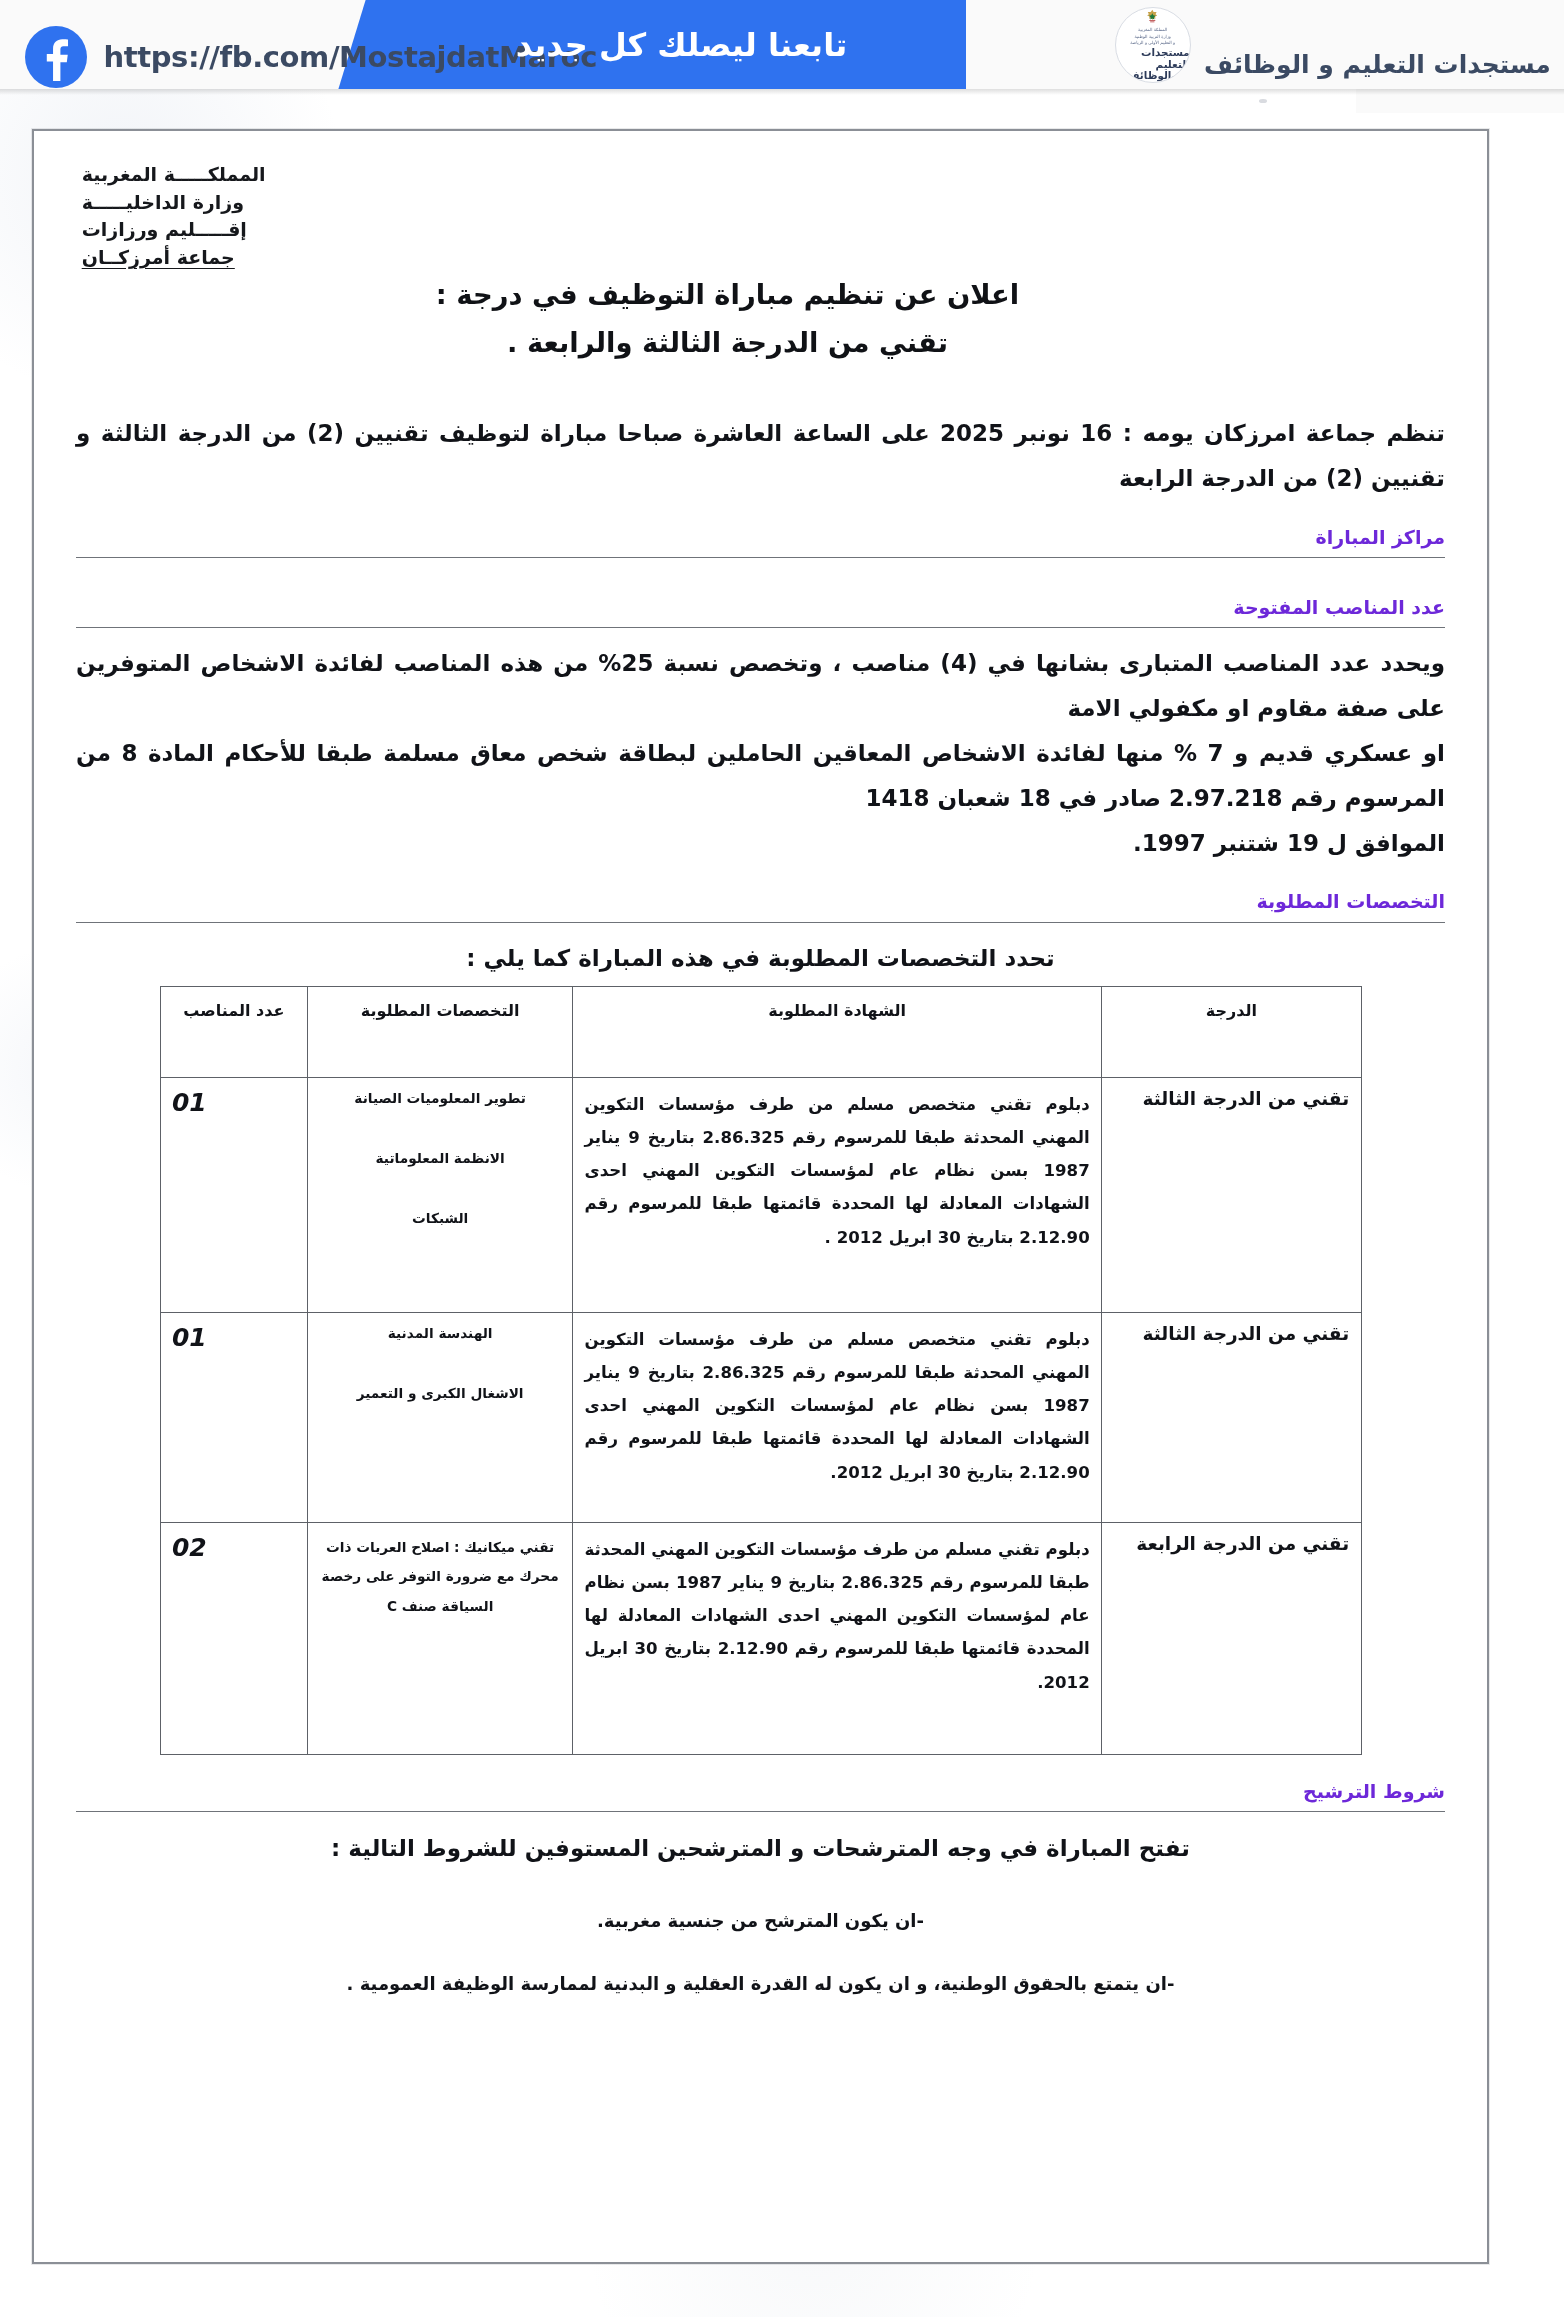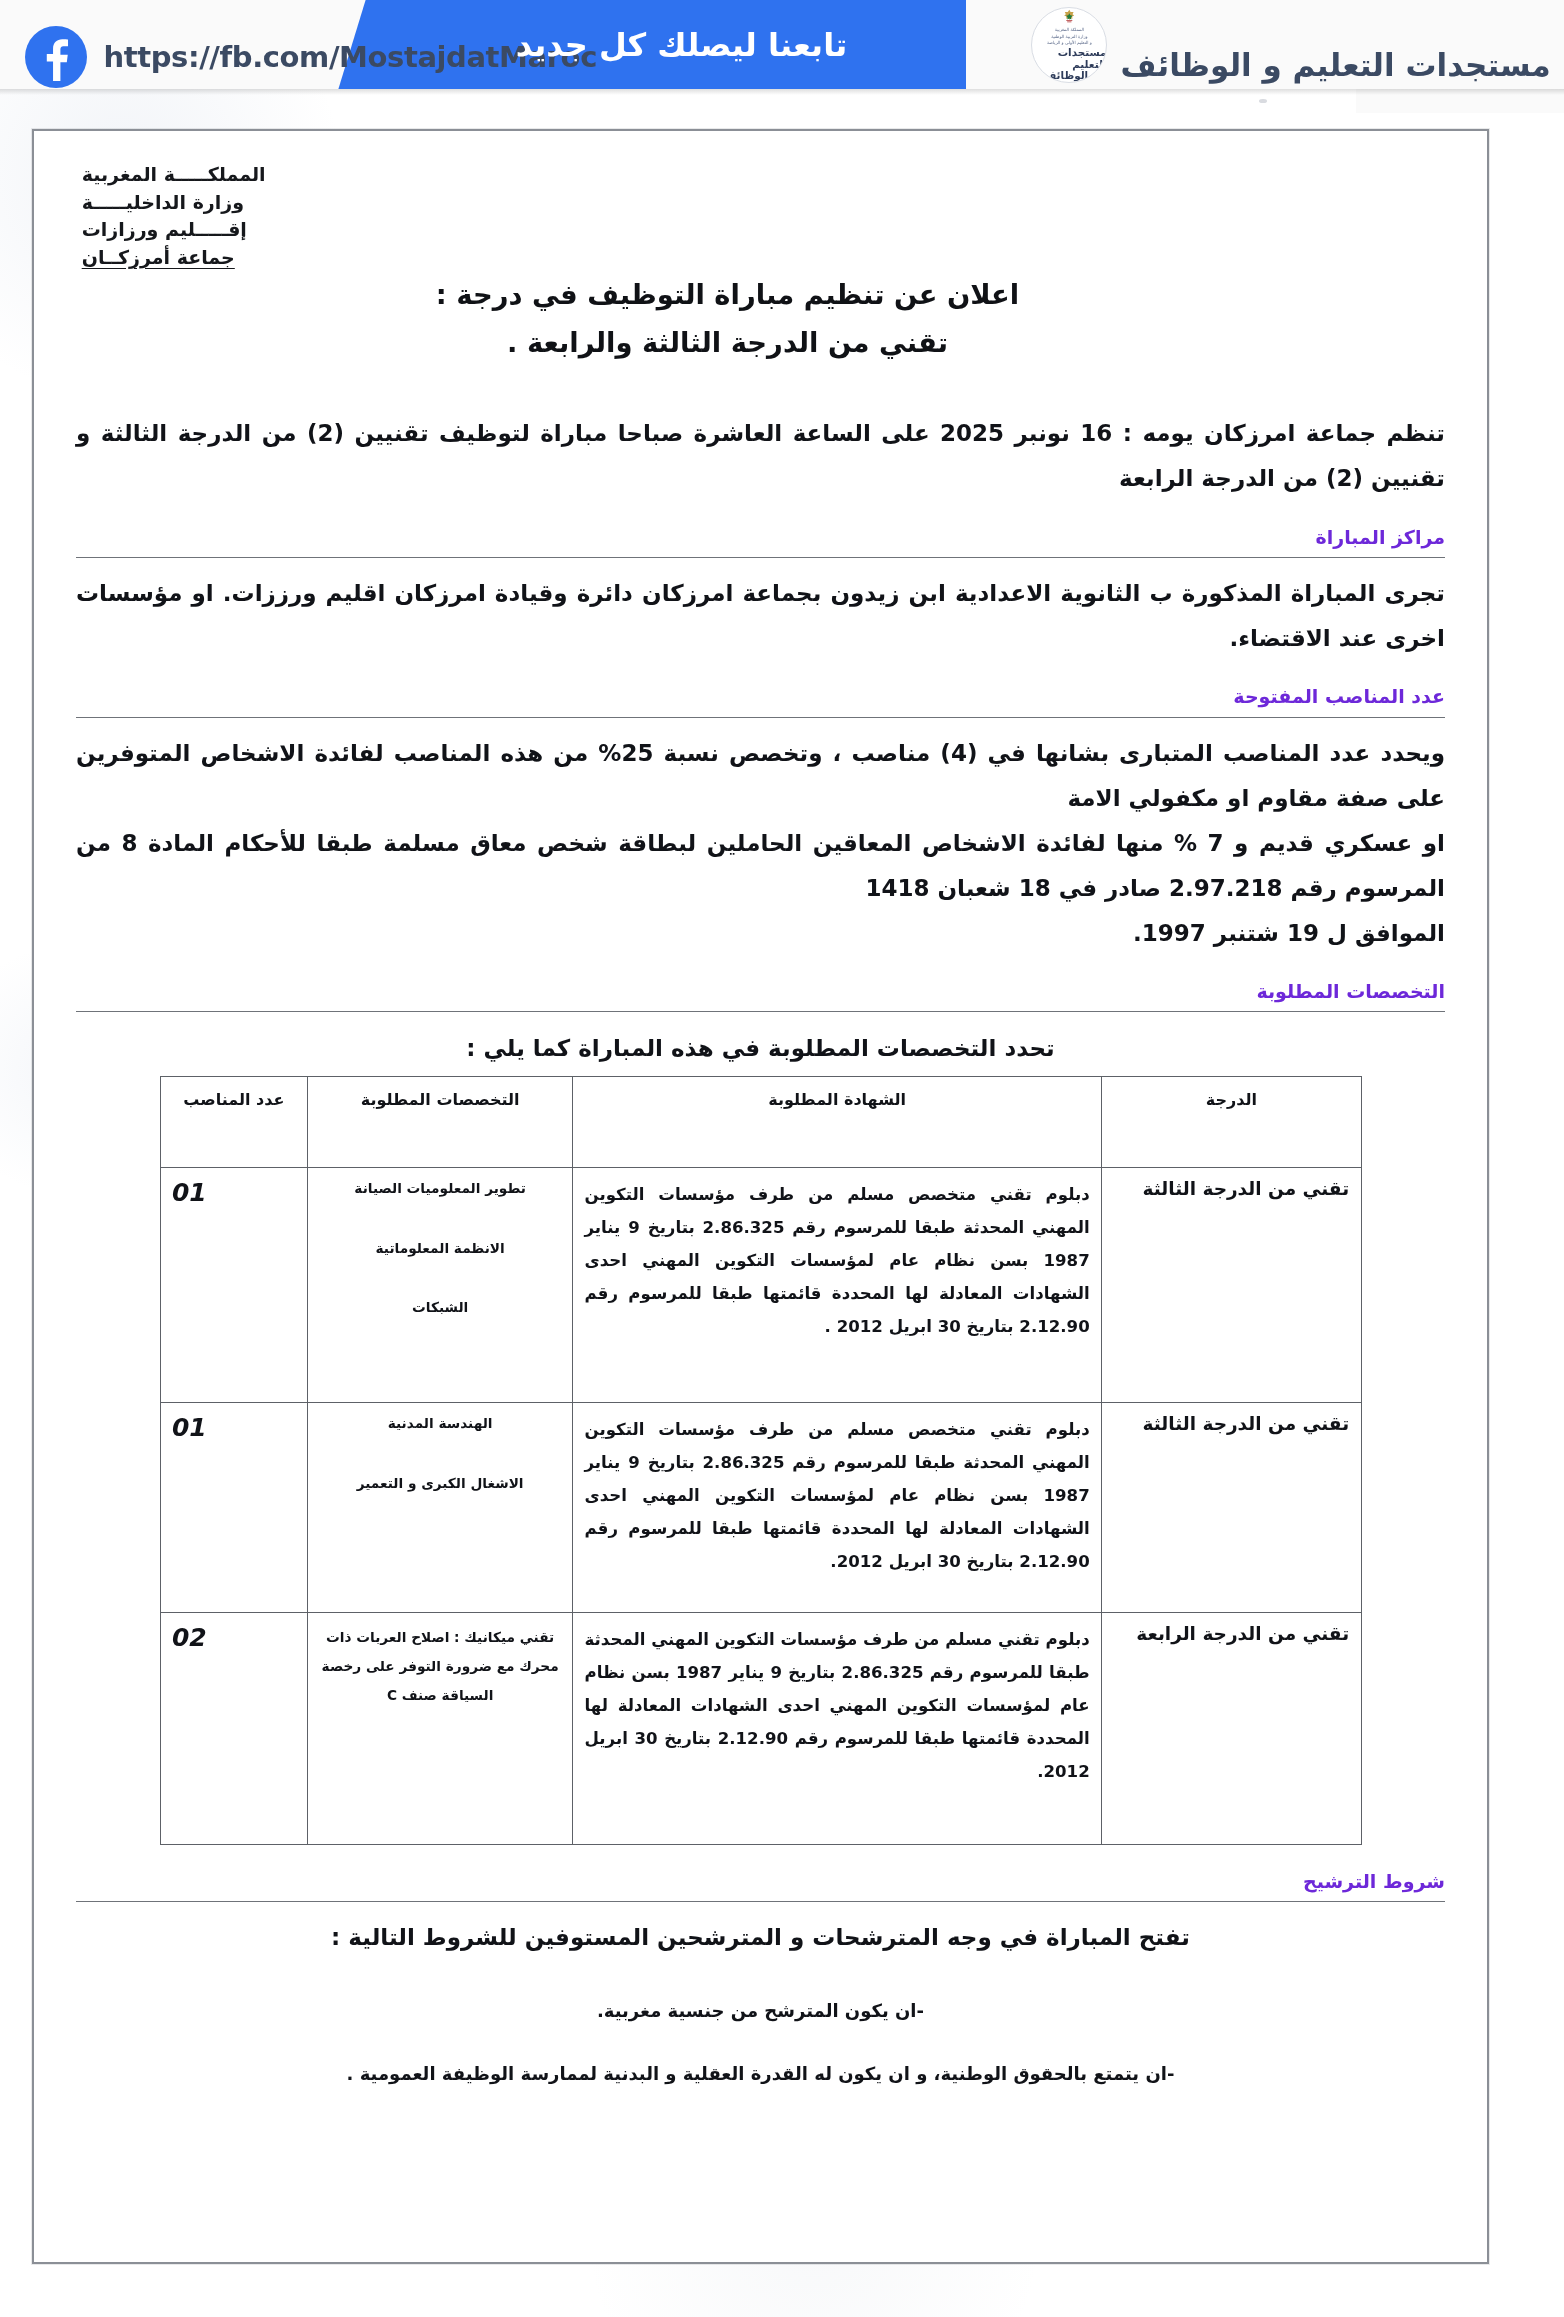--- a/index.html
+++ b/index.html
@@ -88,21 +88,21 @@
     right:0; top:0;
     height:89px;
     display:flex;
     align-items:center;
     gap:13.2px;
     padding-right:13.2px;
     z-index:3;
     direction:rtl;
   }
   .promo-right-text{
-    font-size:31px;
+    font-size:25px;
     font-weight:700;
     color:#3b4a63;
     white-space:nowrap;
     margin-top:40px;
   }
   .brand-badge{
     width:76px;height:76px;border-radius:50%;
     background:#ffffff;
     border:0.9px solid #d9dde4;
     display:flex;flex-direction:column;
@@ -363,21 +363,20 @@
       </div>
 
       <div class="spacer-lg"></div>
 
       <div class="sec-para">تنظم جماعة امرزكان  يومه :  16 نونبر 2025 على الساعة العاشرة صباحا مباراة لتوظيف تقنيين (2) من الدرجة الثالثة و تقنيين (2) من الدرجة الرابعة</div>
 
       <div class="spacer-sm"></div>
 
       <div class="sec-heading">مراكز المباراة</div>
       <hr class="hr-rule">
-      <div class="sec-para">تجرى المباراة المذكورة ب الثانوية الاعدادية ابن زيدون بجماعة امرزكان دائرة وقيادة امرزكان اقليم ورززات. او مؤسسات اخرى عند الاقتضاء.</div>
 
       <div class="spacer-sm"></div>
 
       <div class="sec-heading">عدد المناصب المفتوحة</div>
       <hr class="hr-rule">
       <div class="sec-para">ويحدد عدد المناصب المتبارى بشانها في (4) مناصب ،  وتخصص نسبة    25% من هذه المناصب لفائدة الاشخاص المتوفرين على صفة مقاوم او مكفولي الامة</div>
       <div class="sec-para">او عسكري قديم و 7 % منها لفائدة  الاشخاص المعاقين الحاملين لبطاقة شخص معاق مسلمة طبقا للأحكام  المادة  8 من المرسوم رقم 2.97.218 صادر في 18 شعبان 1418</div>
       <div class="sec-para">الموافق ل 19 شتنبر 1997.</div>
 
       <div class="spacer-sm"></div>

